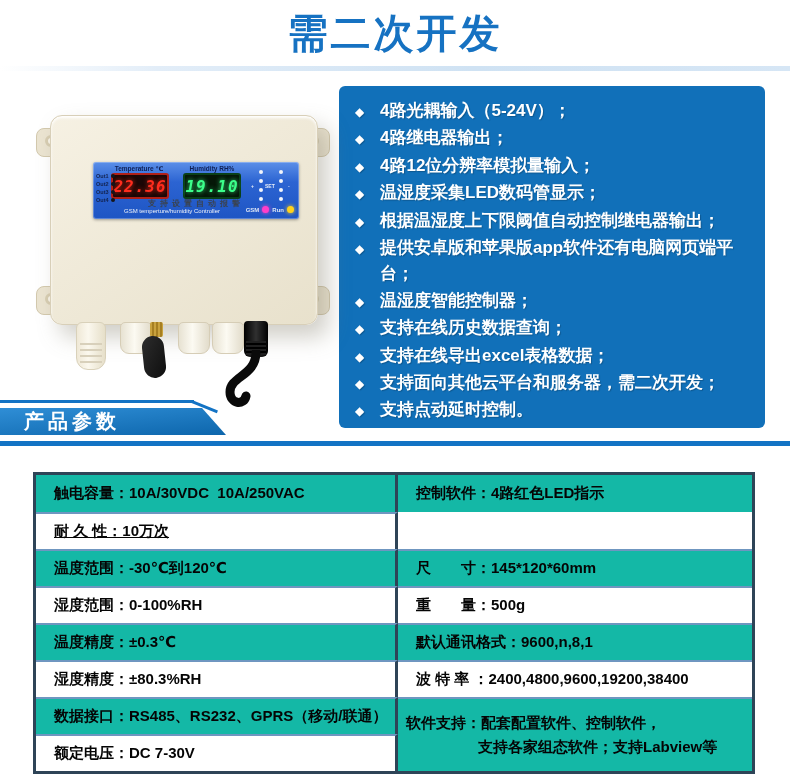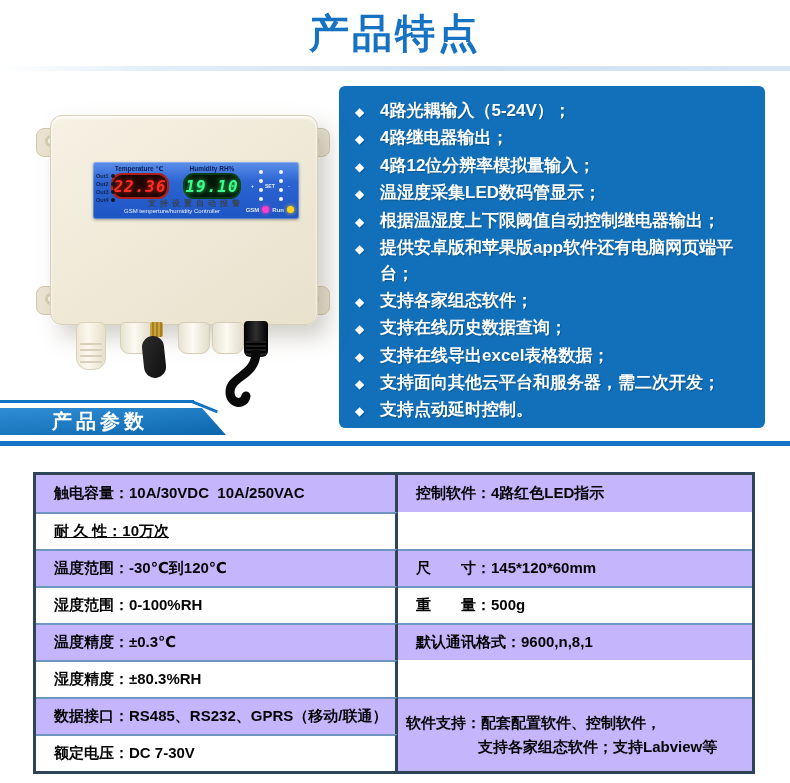--- a/index.html
+++ b/index.html
@@ -28,21 +28,21 @@
     border:1px solid #d3c9ae;border-radius:8px;}
   .dev-ear span{position:absolute;left:8px;top:6px;width:12px;height:12px;border-radius:50%;
     background:#f8f4e8;border:3px solid #d7cdb2;box-sizing:border-box;}
   .dev-box{left:14px;top:5px;width:266px;height:208px;
     background:linear-gradient(145deg,#f6f1e3,#e8e1cc);
     border:1px solid #d8cfb8;border-radius:12px;
     box-shadow:10px 12px 22px rgba(120,115,95,.35), inset 0 2px 3px #ffffff;}
   .dev-panel{left:42px;top:46px;width:206px;height:57px;border-radius:3px;
     background:linear-gradient(180deg,#5b8fe8 0%,#2c64d2 35%,#1e55c4 100%);
     box-shadow:inset 0 0 0 1px rgba(255,255,255,.28), 0 1px 3px rgba(0,0,0,.35);}
-  .disp{display:flex;align-items:center;justify-content:center;border-radius:11px;
+  .disp{display:flex;align-items:center;justify-content:center;border-radius:3px;
     font-family:"DejaVu Sans Mono","Liberation Mono",monospace;
     font-weight:bold;font-style:italic;font-size:16px;letter-spacing:1px;}
   .disp-red{left:18px;top:11px;width:58px;height:26px;background:#1b0706;
     border:2px solid #b02018;color:#ff2d1e;text-shadow:0 0 5px rgba(255,45,25,.9);box-sizing:border-box;}
   .disp-green{left:90px;top:11px;width:58px;height:26px;background:#051708;
     border:2px solid #0a4018;color:#3cff8a;text-shadow:0 0 5px rgba(60,255,138,.9);box-sizing:border-box;}
   .p-lbl{font-size:6.5px;font-weight:bold;color:#0e1f55;white-space:nowrap;text-align:center;}
   .lbl-temp{left:14px;top:3px;width:64px;}
   .lbl-hum{left:88px;top:3px;width:62px;}
   .out-col{left:3px;top:10px;}
@@ -76,41 +76,41 @@
     background:repeating-linear-gradient(180deg,#1f1f1f 0 2px,#000 2px 4px);}
 
   
   .banner-line{left:0;top:400px;width:194px;height:3px;background:#1373c4;}
   .banner-diag{left:192px;top:400px;width:28px;height:3px;background:#1373c4;
     transform:rotate(22deg);transform-origin:0 0;}
   .params-banner{left:0;top:408px;width:226px;height:27px;box-sizing:border-box;
     background:linear-gradient(175deg,#2f8ed6,#0d66ac);
     clip-path:polygon(0 0,202px 0,226px 100%,0 100%);
     color:#fff;font-size:20px;font-weight:bold;letter-spacing:4px;
-    line-height:27px;padding-left:52px;}
+    line-height:27px;padding-left:24px;}
   .full-rule{left:0;top:441px;width:790px;height:5px;background:#1373c4;}
 
   
   .spec-table{left:33px;top:472px;width:722px;box-sizing:border-box;
     border:3px solid #2e4457;display:grid;grid-template-columns:362px 1fr;
     grid-auto-rows:37px;background:#fff;}
   .cell{display:flex;align-items:center;padding-left:18px;font-size:15px;font-weight:bold;
     color:#050505;white-space:pre-wrap;box-sizing:border-box;}
   .c-left{border-right:3px solid #2e4457;}
   .sep{border-top:2px solid #6f96c0;}
-  .blue{background:#c4b5fd;}
+  .blue{background:#14b8a6;}
   .soft-cell{flex-direction:column;align-items:flex-start;justify-content:center;gap:5px;}
   .soft-l2{margin-left:72px;}
 </style>
 </head>
 <body>
 
 <div class="page">
 
-  <div class="abs main-title">产品特点</div>
+  <div class="abs main-title">需二次开发</div>
   <div class="abs header-rule"></div>
 
   <div class="abs features-panel">
     <ul>
         <li>
           <span class="f-bullet">◆</span>
           <span class="f-text">4路光耦输入（5-24V）；</span>
         </li>
         <li>
           <span class="f-bullet">◆</span>
@@ -127,21 +127,21 @@
         <li>
           <span class="f-bullet">◆</span>
           <span class="f-text">根据温湿度上下限阈值自动控制继电器输出；</span>
         </li>
         <li>
           <span class="f-bullet">◆</span>
           <span class="f-text">提供安卓版和苹果版app软件还有电脑网页端平台；</span>
         </li>
         <li>
           <span class="f-bullet">◆</span>
-          <span class="f-text">支持各家组态软件；</span>
+          <span class="f-text">温湿度智能控制器；</span>
         </li>
         <li>
           <span class="f-bullet">◆</span>
           <span class="f-text">支持在线历史数据查询；</span>
         </li>
         <li>
           <span class="f-bullet">◆</span>
           <span class="f-text">支持在线导出excel表格数据；</span>
         </li>
         <li>
@@ -244,16 +244,17 @@
       <div class="cell c-left blue sep" style="grid-area: 3 / 1;">温度范围：-30℃到120℃</div>
       <div class="cell c-left sep" style="grid-area: 4 / 1;">湿度范围：0-100%RH</div>
       <div class="cell c-left blue sep" style="grid-area: 5 / 1;">温度精度：±0.3℃</div>
       <div class="cell c-left sep" style="grid-area: 6 / 1;">湿度精度：±80.3%RH</div>
       <div class="cell c-left blue sep" style="grid-area: 7 / 1;">数据接口：RS485、RS232、GPRS（移动/联通）</div>
       <div class="cell c-left sep" style="grid-area: 8 / 1;">额定电压：DC 7-30V</div>
       <div class="cell blue" style="grid-area: 1 / 2;">控制软件：4路红色LED指示</div>
       <div class="cell blue sep" style="grid-area: 3 / 2;">尺　　寸：145*120*60mm</div>
       <div class="cell sep" style="grid-area: 4 / 2;">重　　量：500g</div>
       <div class="cell blue sep" style="grid-area: 5 / 2;">默认通讯格式：9600,n,8,1</div>
+      <div class="cell sep" style="grid-area: 6 / 2;">波 特 率 ：2400,4800,9600,19200,38400</div>
       <div class="cell blue sep soft-cell" style="grid-area: 7 / 2 / span 2; padding-left: 8px;"><div>软件支持：配套配置软件、控制软件，</div><div class="soft-l2">支持各家组态软件；支持Labview等</div></div>
     </div>
 
 </div>
 
 </body></html>

